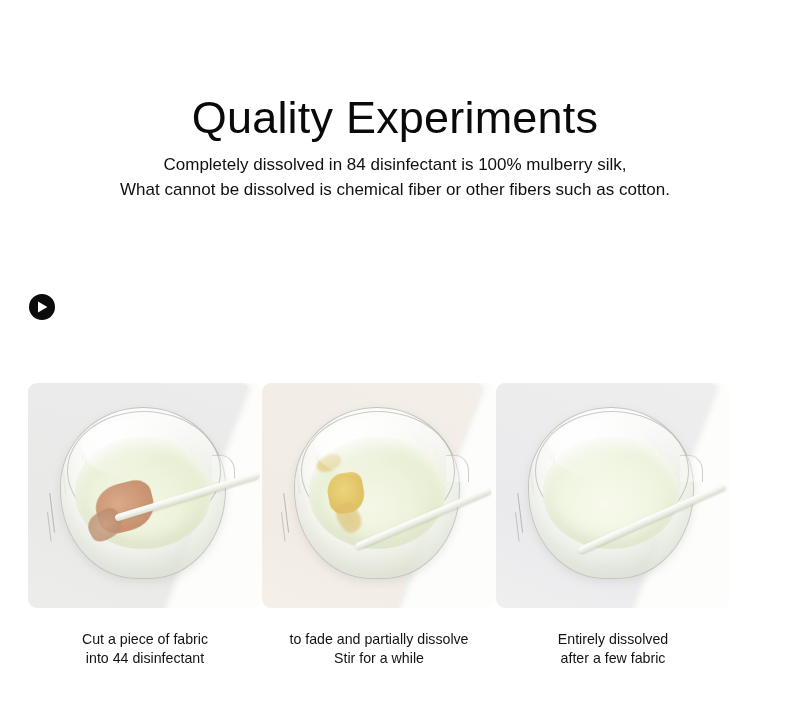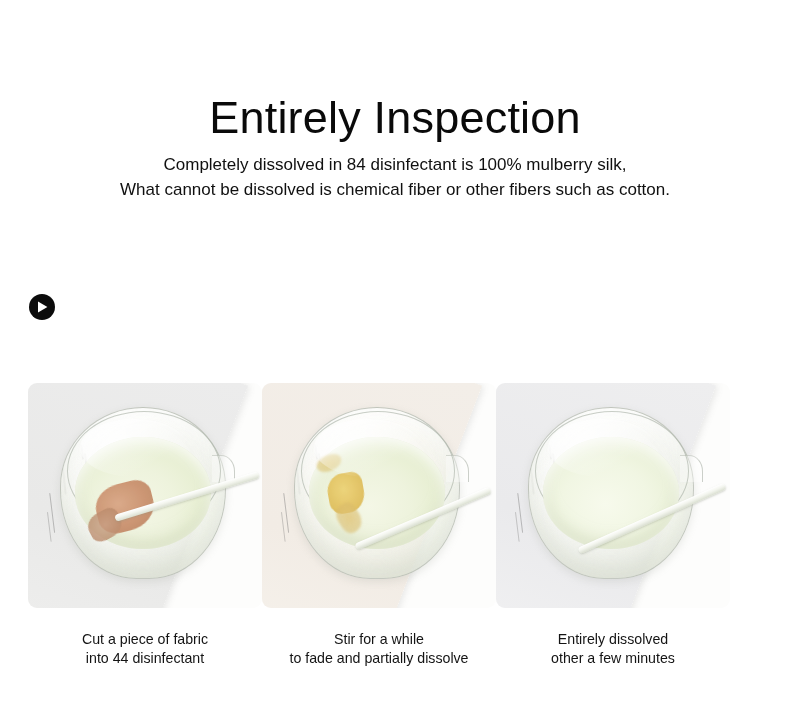--- a/index.html
+++ b/index.html
@@ -262,21 +262,21 @@
     text-align: center;
     font-size: 14.2px;
     line-height: 19px;
     color: #141414;
   }
   .caption span { display: block; white-space: nowrap; }
 </style>
 </head>
 <body>
 
-<div class="page-title">Entirely Inspection</div>
+<div class="page-title">Quality Experiments</div>
 
 <div class="intro">
   <span class="intro-line">Completely dissolved in 84 disinfectant is 100% mulberry silk,</span>
   <span class="intro-line">What cannot be dissolved is chemical fiber or other fibers such as cotton.</span>
 </div>
 
 <div class="section-header">
   <span class="play-icon">
     <svg width="11" height="12" viewBox="0 0 11 12" aria-hidden="true">
       <polygon points="1,0.6 10.4,6 1,11.4" fill="#ffffff"></polygon>
@@ -329,22 +329,22 @@
         <div class="beaker-rim"></div>
         <div class="liquid"></div>
         <div class="fabric yellow-wisp"></div>
         <div class="fabric yellow"></div>
         <div class="fabric yellow-thin"></div>
         <div class="rod r2"></div>
         <div class="glass-gloss"></div>
       </div>
     </div>
     <div class="caption">
+      <span>to fade and partially dissolve</span>
       <span>Stir for a while</span>
-      <span>to fade and partially dissolve</span>
     </div>
   </div>
 
   <div class="experiment">
     <div class="photo">
       <div class="paper-sheet cool"></div>
       <div class="paper-marks">
         <i class="mark m1"></i>
           <i class="mark m2"></i>
           <i class="mark m3"></i>
@@ -355,17 +355,17 @@
         <div class="beaker-body"></div>
         <div class="spout"></div>
         <div class="beaker-rim"></div>
         <div class="liquid clear"></div>
         <div class="rod r3"></div>
         <div class="glass-gloss"></div>
       </div>
     </div>
     <div class="caption">
       <span>Entirely dissolved</span>
-      <span>other a few minutes</span>
+      <span>after a few fabric</span>
     </div>
   </div>
 
 </div>
 
 </body></html>

